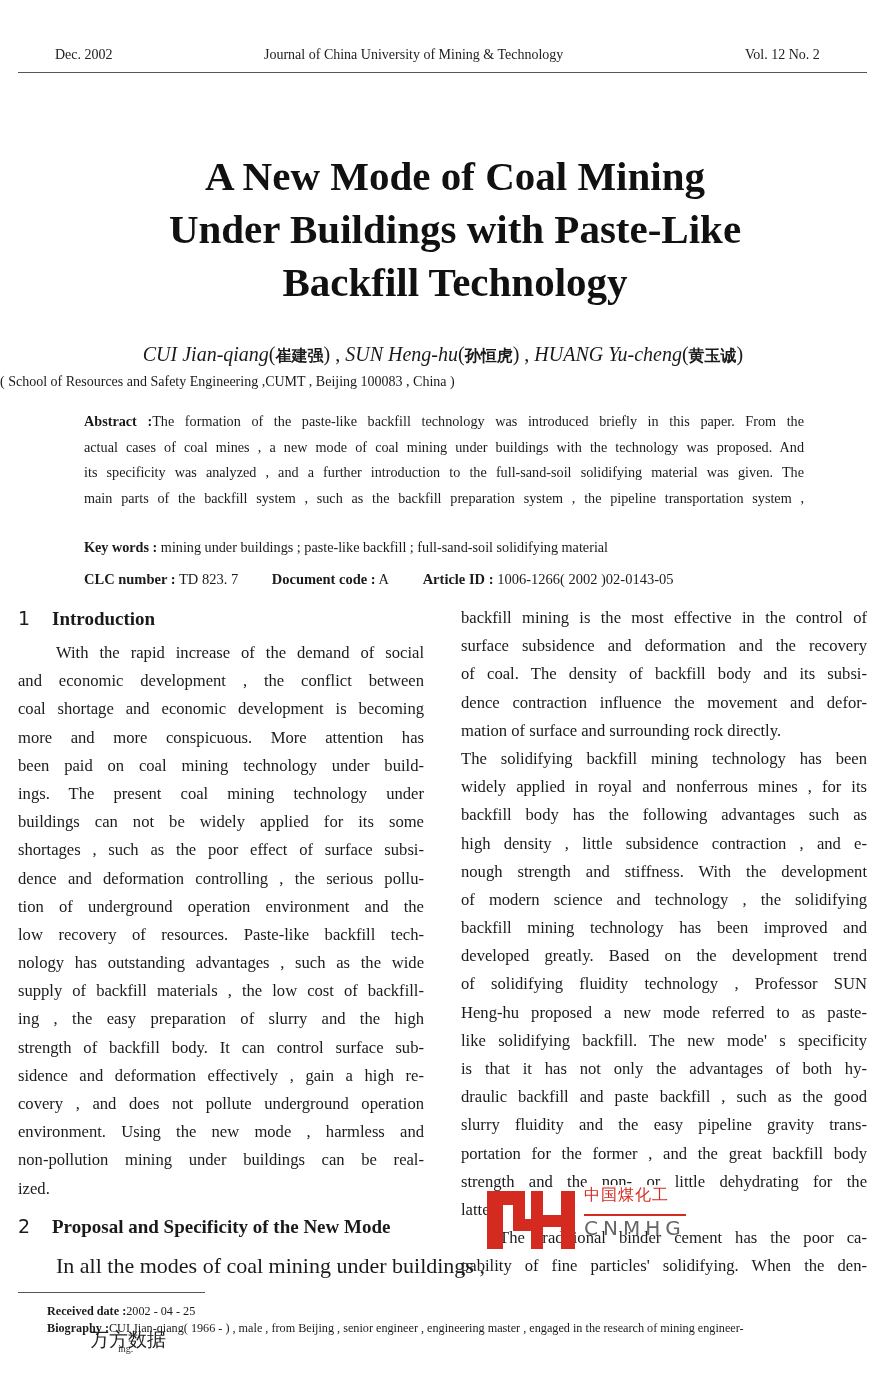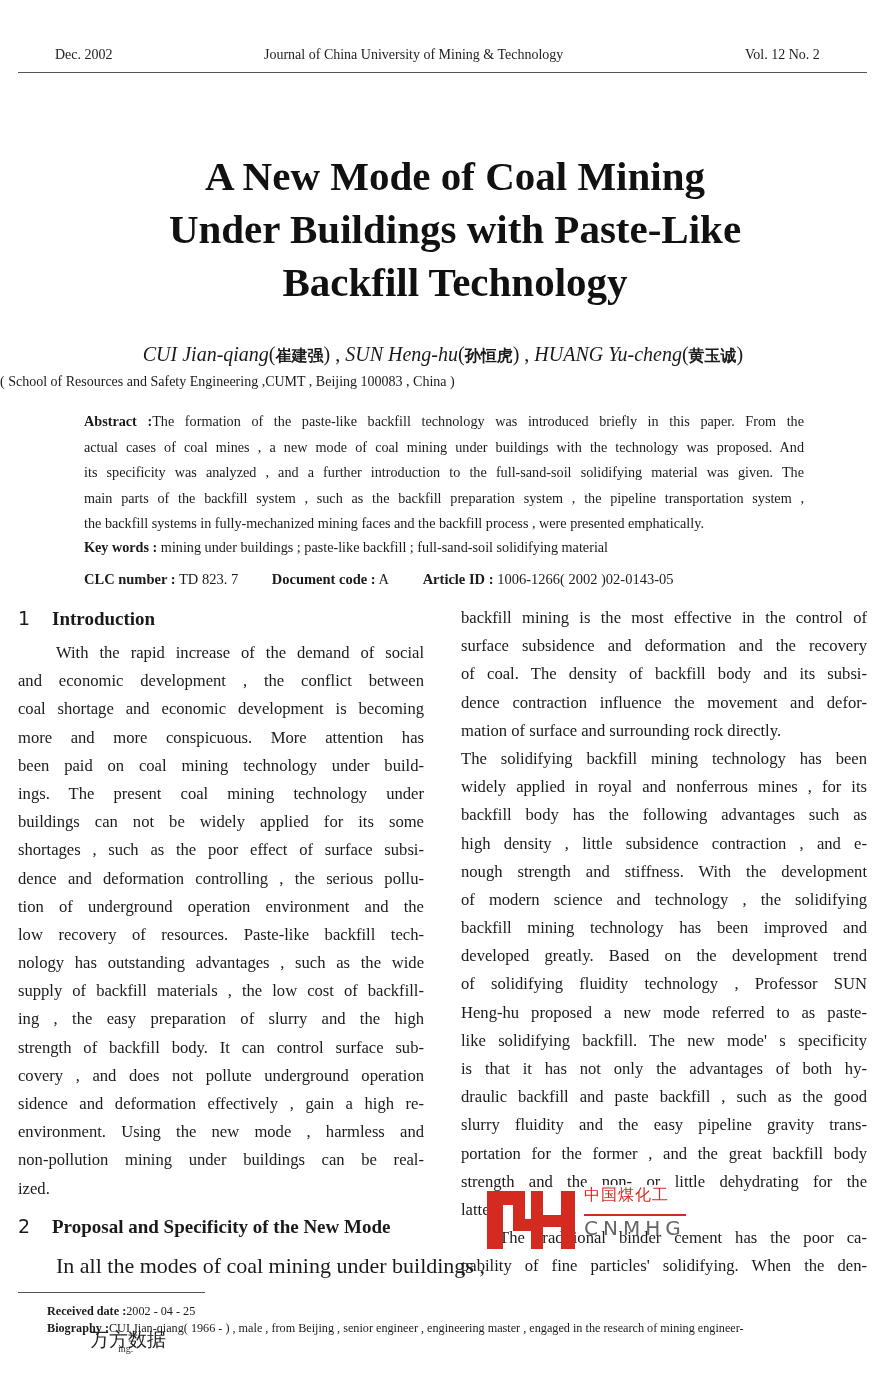--- a/index.html
+++ b/index.html
@@ -67,21 +67,20 @@
   <span class="it">SUN Heng-hu</span><span>(</span><span class="cn">孙恒虎</span><span>) , </span>
   <span class="it">HUANG Yu-cheng</span><span>(</span><span class="cn">黄玉诚</span><span>)</span>
 </div>
 <div class="abs" id="affil">( School of Resources and Safety Engineering ,CUMT , Beijing 100083 , China )</div>
 
 <div class="abs" id="abstract">
   <span class="ln"><span class="lbl">Abstract :</span><span>The formation of the paste-like backfill technology was introduced briefly in this paper.  From the</span></span>
   <span class="ln">actual cases of coal mines , a new mode of coal mining under buildings with the technology was proposed.  And</span>
   <span class="ln">its specificity was analyzed , and a further introduction to the full-sand-soil solidifying material was given.  The</span>
   <span class="ln">main parts of the backfill system , such as the backfill preparation system , the pipeline transportation system ,</span>
-  <span class="ln last">the backfill systems in fully-mechanized mining faces and the backfill process , were presented emphatically.</span>
 </div>
 <div class="abs" id="keywords">
   <span class="lbl">Key words :</span>
   <span>mining under buildings ; paste-like backfill ; full-sand-soil solidifying material</span>
 </div>
 <div class="abs" id="clc">
   <span class="lbl">CLC number :</span>
   <span>TD 823. 7</span><span class="gap"></span>
   <span class="lbl">Document code :</span>
   <span>A</span><span class="gap"></span>
@@ -102,22 +101,22 @@
     <span class="ln">ings.  The present coal mining technology under</span>
     <span class="ln">buildings can not be widely applied for its some</span>
     <span class="ln">shortages , such as the poor effect of surface subsi-</span>
     <span class="ln">dence and deformation controlling , the serious pollu-</span>
     <span class="ln">tion of underground operation environment and the</span>
     <span class="ln">low recovery of resources.  Paste-like backfill tech-</span>
     <span class="ln">nology has outstanding advantages , such as the wide</span>
     <span class="ln">supply of backfill materials , the low cost of backfill-</span>
     <span class="ln">ing , the easy preparation of slurry and the high</span>
     <span class="ln">strength of backfill body.  It can control surface sub-</span>
+    <span class="ln">sidence and deformation effectively , gain a high re-</span>
     <span class="ln">covery , and does not pollute underground operation</span>
-    <span class="ln">sidence and deformation effectively , gain a high re-</span>
     <span class="ln">environment.  Using the new mode , harmless and</span>
     <span class="ln">non-pollution mining under buildings can be real-</span>
     <span class="ln last">ized.</span>
   </div>
 
 <div class="abs sec-head" id="sec2">
   <span class="num">2</span><span>Proposal and Specificity of the New Mode</span>
 </div>
 <div class="abs" id="sec2-first">In all the modes of coal mining under buildings ,</div>
 

